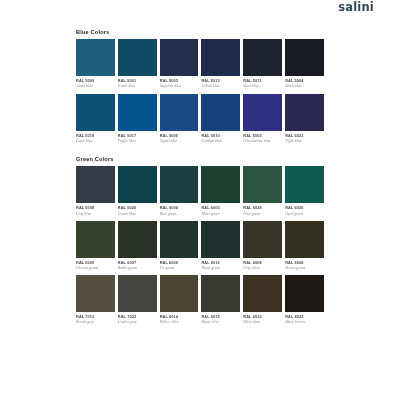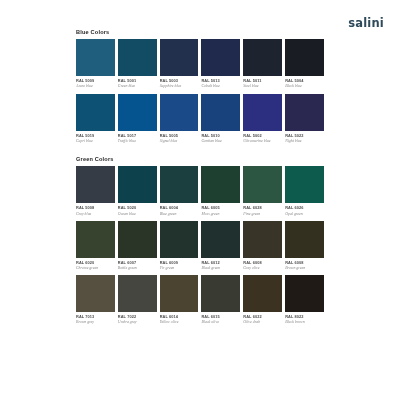--- a/index.html
+++ b/index.html
@@ -16,23 +16,23 @@
   .page {
     position: relative;
     width: 400px;
     height: 400px;
     background: #ffffff;
     box-sizing: border-box;
   }
   .brand-row {
     height: 30px;
     display: flex;
-    align-items: flex-end;
+    align-items: flex-start;
     justify-content: flex-end;
-    padding-right: 16px;
+    padding-right: 26px;
     box-sizing: border-box;
   }
   .brand-logo {
     font-family: "DejaVu Sans", sans-serif;
     font-size: 11.5px;
     font-weight: 700;
     color: #2f4a5a;
     letter-spacing: 0.2px;
   }
   .content {

